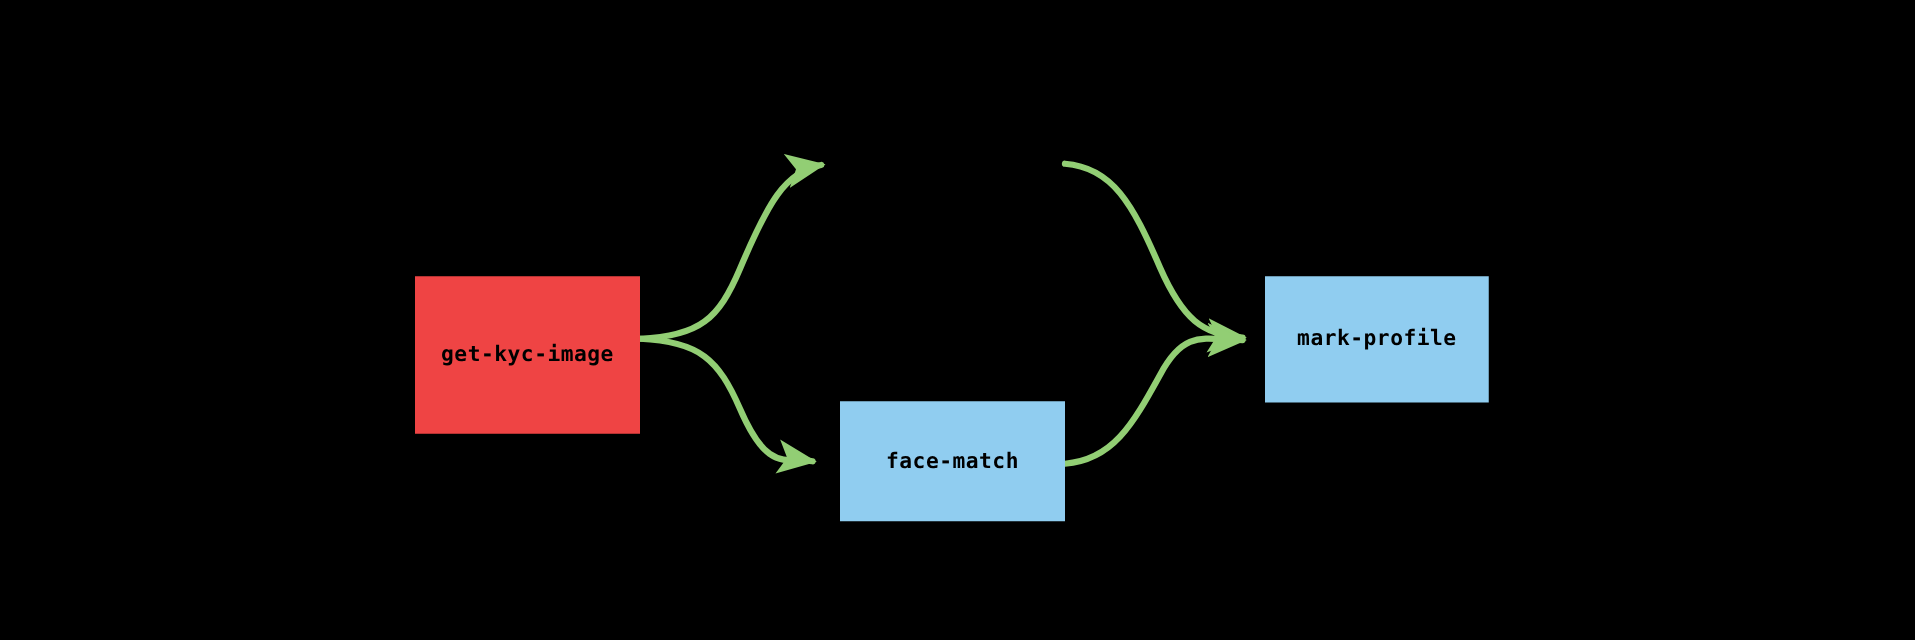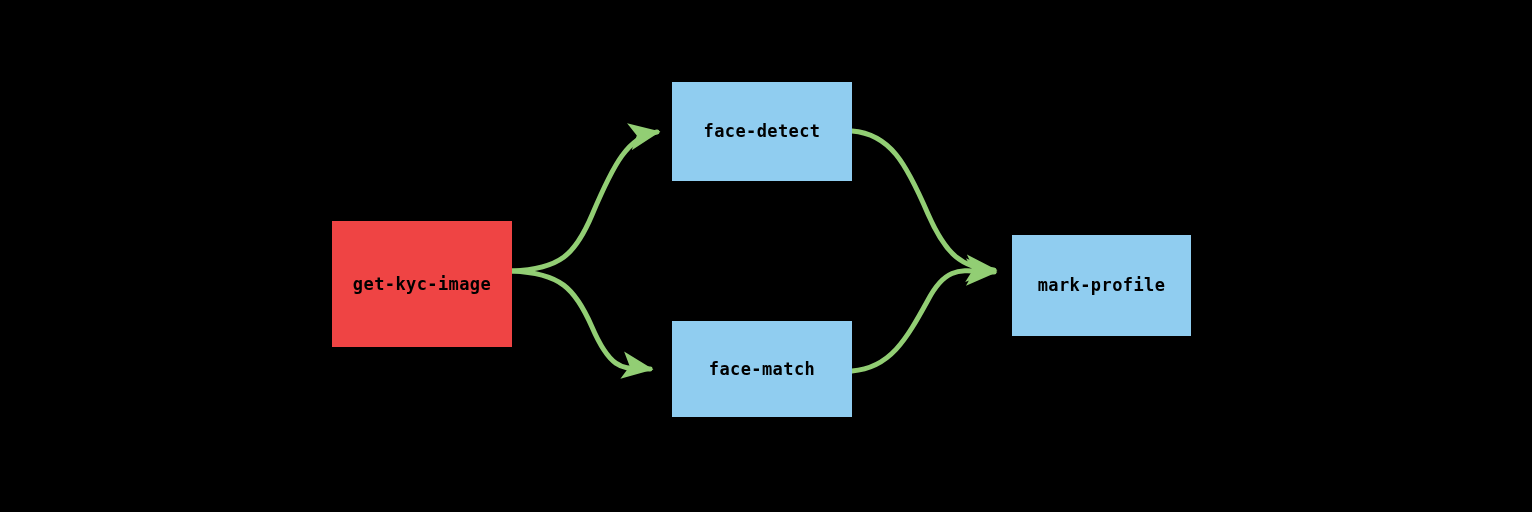--- a/index.html
+++ b/index.html
@@ -63,25 +63,22 @@
       <path class="edge" stroke="#92ce74" stroke-width="5" marker-end="url(#arrowhead)" d="M 512 271 C 560 273 575 288 592 327 C 614 378 628 366 650 369"></path>
       <path class="edge" stroke="#92ce74" stroke-width="5" marker-end="url(#arrowhead)" d="M 852 131 C 890 134 906 163 928 214 C 946 255 962 268 994 270"></path>
       <path class="edge" stroke="#92ce74" stroke-width="5" marker-end="url(#arrowhead)" d="M 852 371 C 890 368 906 340 928 300 C 948 262 965 272 994 272"></path>
     </g>
   </svg>
 
   <div class="node" style="left: 332px; top: 221px; width: 180px; height: 126px; background: #ef4444;">
     <span class="node-label">get-kyc-image</span>
   </div>
 
-  <div class="node" style="left: 672px; top: 82px; width: 180px; height: 99px; background: rgb(144, 205, 240);">
-    <span class="node-label">face-detect</span>
-  </div>
 
   <div class="node" style="left: 672px; top: 321px; width: 180px; height: 96px; background: rgb(144, 205, 240);">
     <span class="node-label">face-match</span>
   </div>
 
-  <div class="node" style="left: 1012px; top: 235px; width: 179px; height: 101px; background: rgb(144, 205, 240);">
+  <div class="node" style="left: 1012px; top: 221px; width: 179px; height: 101px; background: rgb(144, 205, 240);">
     <span class="node-label">mark-profile</span>
   </div>
 
 </div>
 
 </body></html>

